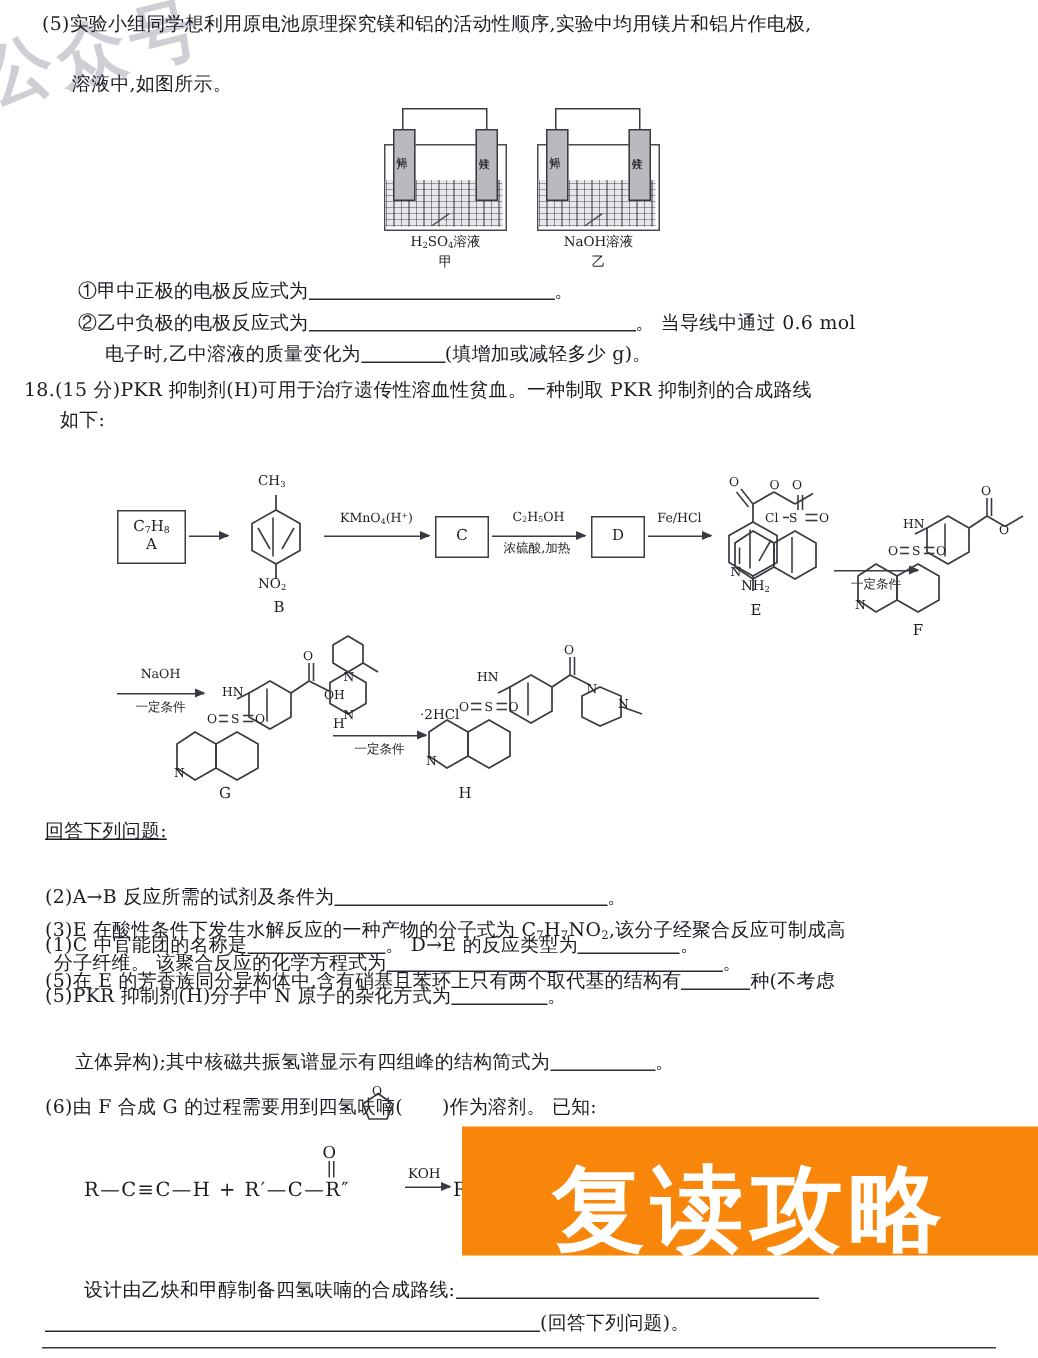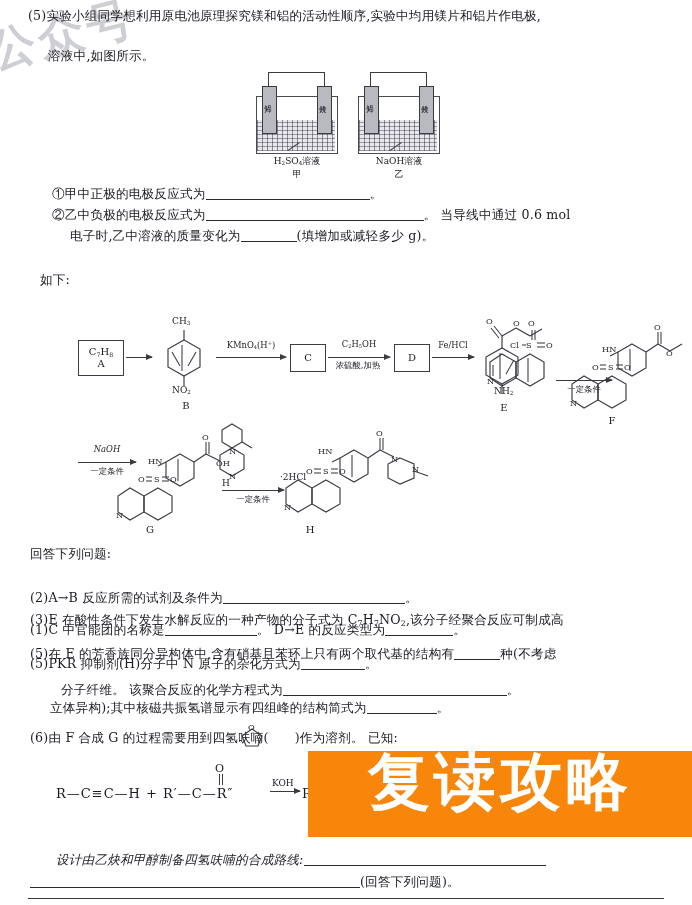--- a/index.html
+++ b/index.html
@@ -62,21 +62,21 @@
   
   svg{position:absolute;overflow:visible;}
   .st{stroke:#3a3a42;stroke-width:1.15;fill:none;}
   .st2{stroke:#3a3a42;stroke-width:1.05;fill:none;}
   .tx{font-family:"DejaVu Serif","Liberation Serif",serif;font-size:8.2px;fill:#1e1e26;}
 
   
   .banner{
     position:absolute;
     background:#F7860B;
-    display:flex;align-items:flex-start;justify-content:center;
+    display:flex;align-items:flex-end;justify-content:center;
   }
   .banner span{
     color:#ffffff;font-weight:700;
     font-family:"DejaVu Sans","Liberation Sans",sans-serif;
     font-size:62px;letter-spacing:4px;line-height:1;
   }
 
   
   .rule{position:absolute;border-bottom:1.6px solid #3a3a42;}
 </style>
@@ -138,20 +138,21 @@
   </div>
 
   <div class="ln cjk" style="left:52px;top:207px;">
     <span>②乙中负极的电极反应式为</span><span class="blank" style="width:218px;"></span><span>。 当导线中通过 0.6 mol</span>
   </div>
 
   <div class="ln cjk" style="left:70px;top:228px;">
     <span>电子时,乙中溶液的质量变化为</span><span class="blank" style="width:56px;"></span><span>(填增加或减轻多少 g)。</span>
   </div>
 
+  <div class="ln cjk" style="left:16px;top:252px;">18.(15 分)PKR 抑制剂(H)可用于治疗遗传性溶血性贫血。一种制取 PKR 抑制剂的合成路线</div>
   <div class="ln cjk" style="left:40px;top:272px;">如下:</div>
 
   <div class="scheme">
 
     <div class="boxc" style="left:78px;top:340px;width:44px;height:34px;">
       <div><span>C</span><sub>7</sub><span>H</span><sub>8</sub></div>
       <div>A</div>
     </div>
 
     <div class="arrow" style="left:126px;top:357px;width:26px;"></div>
@@ -244,21 +245,21 @@
       <line class="st2" x1="12" y1="57" x2="19" y2="57"></line>
       <polygon class="st" points="8,64 22,72 22,88 8,96 -6,88 -6,72"></polygon>
       <polygon class="st" points="-6,72 -6,88 -20,96 -32,88 -32,72 -20,64"></polygon>
       <text class="tx" x="-34" y="94">N</text>
     </svg>
     <div class="lbl" style="left:584px;top:415px;width:56px;">F</div>
   </div>
 
   <div class="scheme">
     <div class="arrow" style="left:78px;top:462px;width:58px;"></div>
-    <div class="acond" style="left:74px;top:444px;width:66px;font-style:italic;">NaOH</div>
+    <div class="acond" style="left:74px;top:444px;width:66px;">NaOH</div>
     <div class="acond" style="left:72px;top:466px;width:70px;">一定条件</div>
 
     <svg style="left:150px;top:430px;width:90px;height:105px;">
       <polygon class="st" points="30,24 44,32 44,48 30,56 16,48 16,32"></polygon>
       <line class="st2" x1="28" y1="29" x2="28" y2="51"></line>
       <line class="st" x1="44" y1="32" x2="56" y2="24"></line>
       <line class="st2" x1="56" y1="24" x2="56" y2="12"></line>
       <line class="st2" x1="59" y1="24" x2="59" y2="12"></line>
       <line class="st" x1="56" y1="24" x2="70" y2="31"></line>
       <text class="tx" x="52" y="10">O</text>
@@ -312,35 +313,35 @@
       <line class="st2" x1="-6" y1="49" x2="1" y2="49"></line>
       <line class="st2" x1="11" y1="45" x2="18" y2="45"></line>
       <line class="st2" x1="11" y1="49" x2="18" y2="49"></line>
       <polygon class="st" points="6,56 20,64 20,80 6,88 -8,80 -8,64"></polygon>
       <polygon class="st" points="-8,64 -8,80 -22,88 -34,80 -34,64 -22,56"></polygon>
       <text class="tx" x="-36" y="86">N</text>
     </svg>
     <div class="lbl" style="left:282px;top:524px;width:56px;">H</div>
   </div>
 
-  <div class="ln cjk" style="left:30px;top:546px;">回答下列问题:</div>
+  <div class="ln cjk" style="left:30px;top:546px;text-decoration:underline;">回答下列问题:</div>
 
   <div class="ln cjk" style="left:30px;top:596px;margin-top:26px;">
     <span>(1)C 中官能团的名称是</span><span class="blank" style="width:92px;"></span><span>。 D→E 的反应类型为</span><span class="blank" style="width:68px;"></span><span>。</span>
   </div>
 
   <div class="ln cjk" style="left:30px;top:590px;">
     <span>(2)A→B 反应所需的试剂及条件为</span><span class="blank" style="width:182px;"></span><span>。</span>
   </div>
 
   <div class="ln cjk" style="left:30px;top:612px;">
     <span>(3)E 在酸性条件下发生水解反应的一种产物的分子式为 C</span><sub>7</sub><span>H</span><sub>7</sub><span>NO</span><sub>2</sub><span>,该分子经聚合反应可制成高</span>
   </div>
 
-  <div class="ln cjk" style="left:61px;top:634px;margin-top:48px;">
+  <div class="ln cjk" style="left:36px;top:634px;">
     <span>分子纤维。 该聚合反应的化学方程式为</span><span class="blank" style="width:224px;"></span><span>。</span>
   </div>
 
   <div class="ln cjk" style="left:30px;top:656px;">
     <span>(5)PKR 抑制剂(H)分子中 N 原子的杂化方式为</span><span class="blank" style="width:64px;"></span><span>。</span>
   </div>
 
   <div class="ln cjk" style="left:30px;top:646px;">
     <span>(5)在 E 的芳香族同分异构体中,含有硝基且苯环上只有两个取代基的结构有</span><span class="blank" style="width:46px;"></span><span>种(不考虑</span>
   </div>
@@ -362,21 +363,21 @@
   <div class="wire-v" style="left:219px;top:774px;height:11px;border-left:1.6px solid #3a3a42;"></div>
   <div class="wire-v" style="left:222px;top:774px;height:11px;border-left:1.6px solid #3a3a42;"></div>
   <div class="ln xs" style="left:272px;top:778px;">KOH</div>
   <div class="arrow" style="left:270px;top:791px;width:30px;"></div>
   <div class="ln" style="left:302px;top:786px;font-size:13px;">R</div>
 
   <div class="banner" style="left:308px;top:751px;width:384px;height:86px;">
     <span>复读攻略</span>
   </div>
 
-  <div class="ln cjk" style="left:56px;top:852px;font-style:italic;">
+  <div class="ln cjk" style="left:56px;top:852px;">
     <span>设计由乙炔和甲醇制备四氢呋喃的合成路线:</span><span class="blank" style="width:242px;"></span>
   </div>
   <div class="ln cjk" style="left:30px;top:874px;">
     <span class="blank" style="width:330px;"></span><span>(回答下列问题)。</span>
   </div>
 
   <div class="rule" style="left:28px;top:898px;width:636px;"></div>
 
 </div>
 

